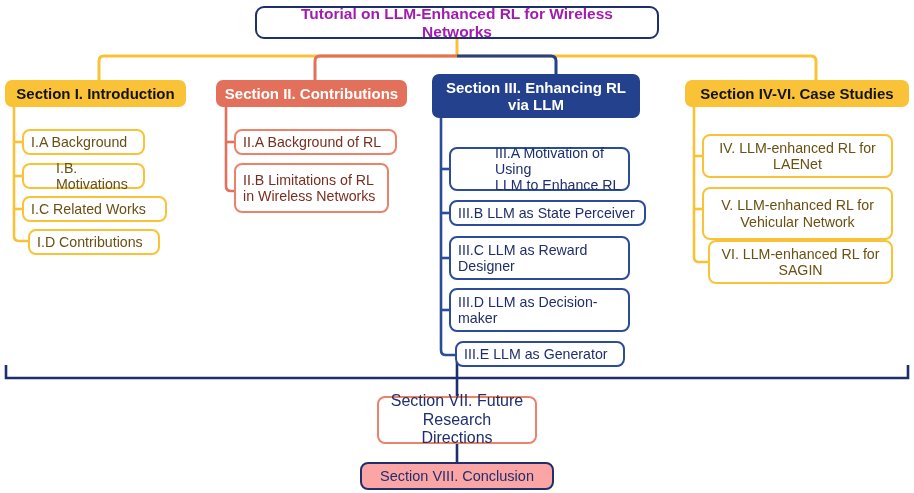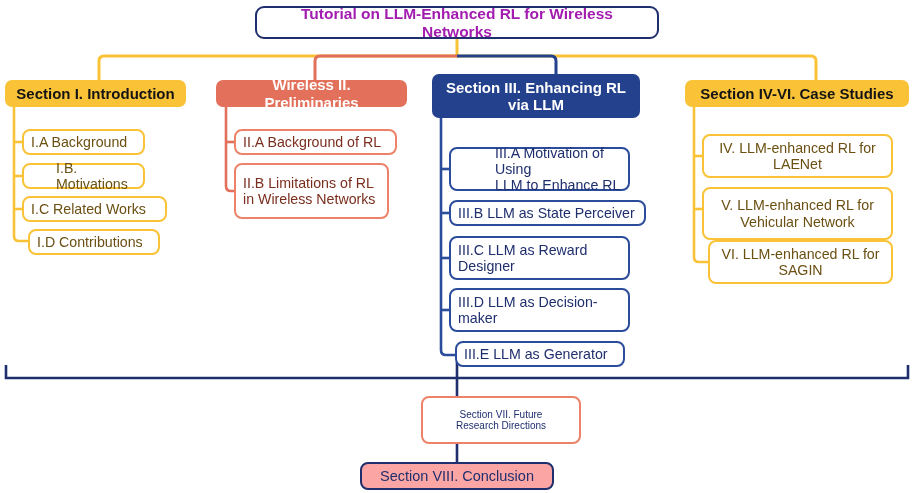--- a/index.html
+++ b/index.html
@@ -89,23 +89,22 @@
     border: 2px solid #2B4C9B;
     color: #1F2F6E;
   }
 
   
   .bot-future {
     border: 2px solid #EE8269;
     border-radius: 8px;
     background: #ffffff;
     color: #1F2F6E;
-    font-size: 10px;
+    font-size: 16px;
     padding: 1px 7px;
-    margin-left: 44px;
   }
   .bot-concl {
     border: 2.2px solid #1F2F6E;
     border-radius: 8px;
     background: #fca5a5;
     color: #1F2F6E;
     font-size: 14.5px;
     padding: 2px 7px;
   }
 </style>
@@ -158,25 +157,25 @@
   <div class="node hdr orange" style="left:5px; top:80px; width:181px; height:27px;">Section I. Introduction</div>
 
   <div class="node leaf orange" style="left:22px; top:129px; width:123px; height:26px;">I.A Background</div>
 
   <div class="node leaf orange" style="left:22px; top:163px; width:123px; height:26px;padding-left:32px;">I.B. Motivations</div>
 
   <div class="node leaf orange" style="left:22px; top:196px; width:145px; height:26px;">I.C Related Works</div>
 
   <div class="node leaf orange" style="left:28px; top:229px; width:132px; height:26px;">I.D Contributions</div>
 
-  <div class="node hdr salmon" style="left:216px; top:80px; width:191px; height:27px;">Wireless II. Preliminaries</div>
+  <div class="node hdr salmon" style="left:216px; top:80px; width:191px; height:27px;">Section II. Contributions</div>
 
   <div class="node leaf salmon" style="left:234px; top:129px; width:163px; height:26px;">II.A Background of RL</div>
 
-  <div class="node leaf salmon" style="left:234px; top:163px; width:155px; height:56px;">II.B Limitations of RL
+  <div class="node leaf salmon" style="left:234px; top:163px; width:155px; height:50px;">II.B Limitations of RL
 in Wireless Networks</div>
 
   <div class="node hdr navy" style="left:432px; top:74px; width:208px; height:44px;">Section III. Enhancing RL
 via LLM</div>
 
   <div class="node leaf navy" style="left:449px; top:147px; width:181px; height:44px;padding-left:44px;">III.A Motivation of Using
 LLM to Enhance RL</div>
 
   <div class="node leaf navy" style="left:449px; top:200px; width:197px; height:26px;">III.B LLM as State Perceiver</div>
 

